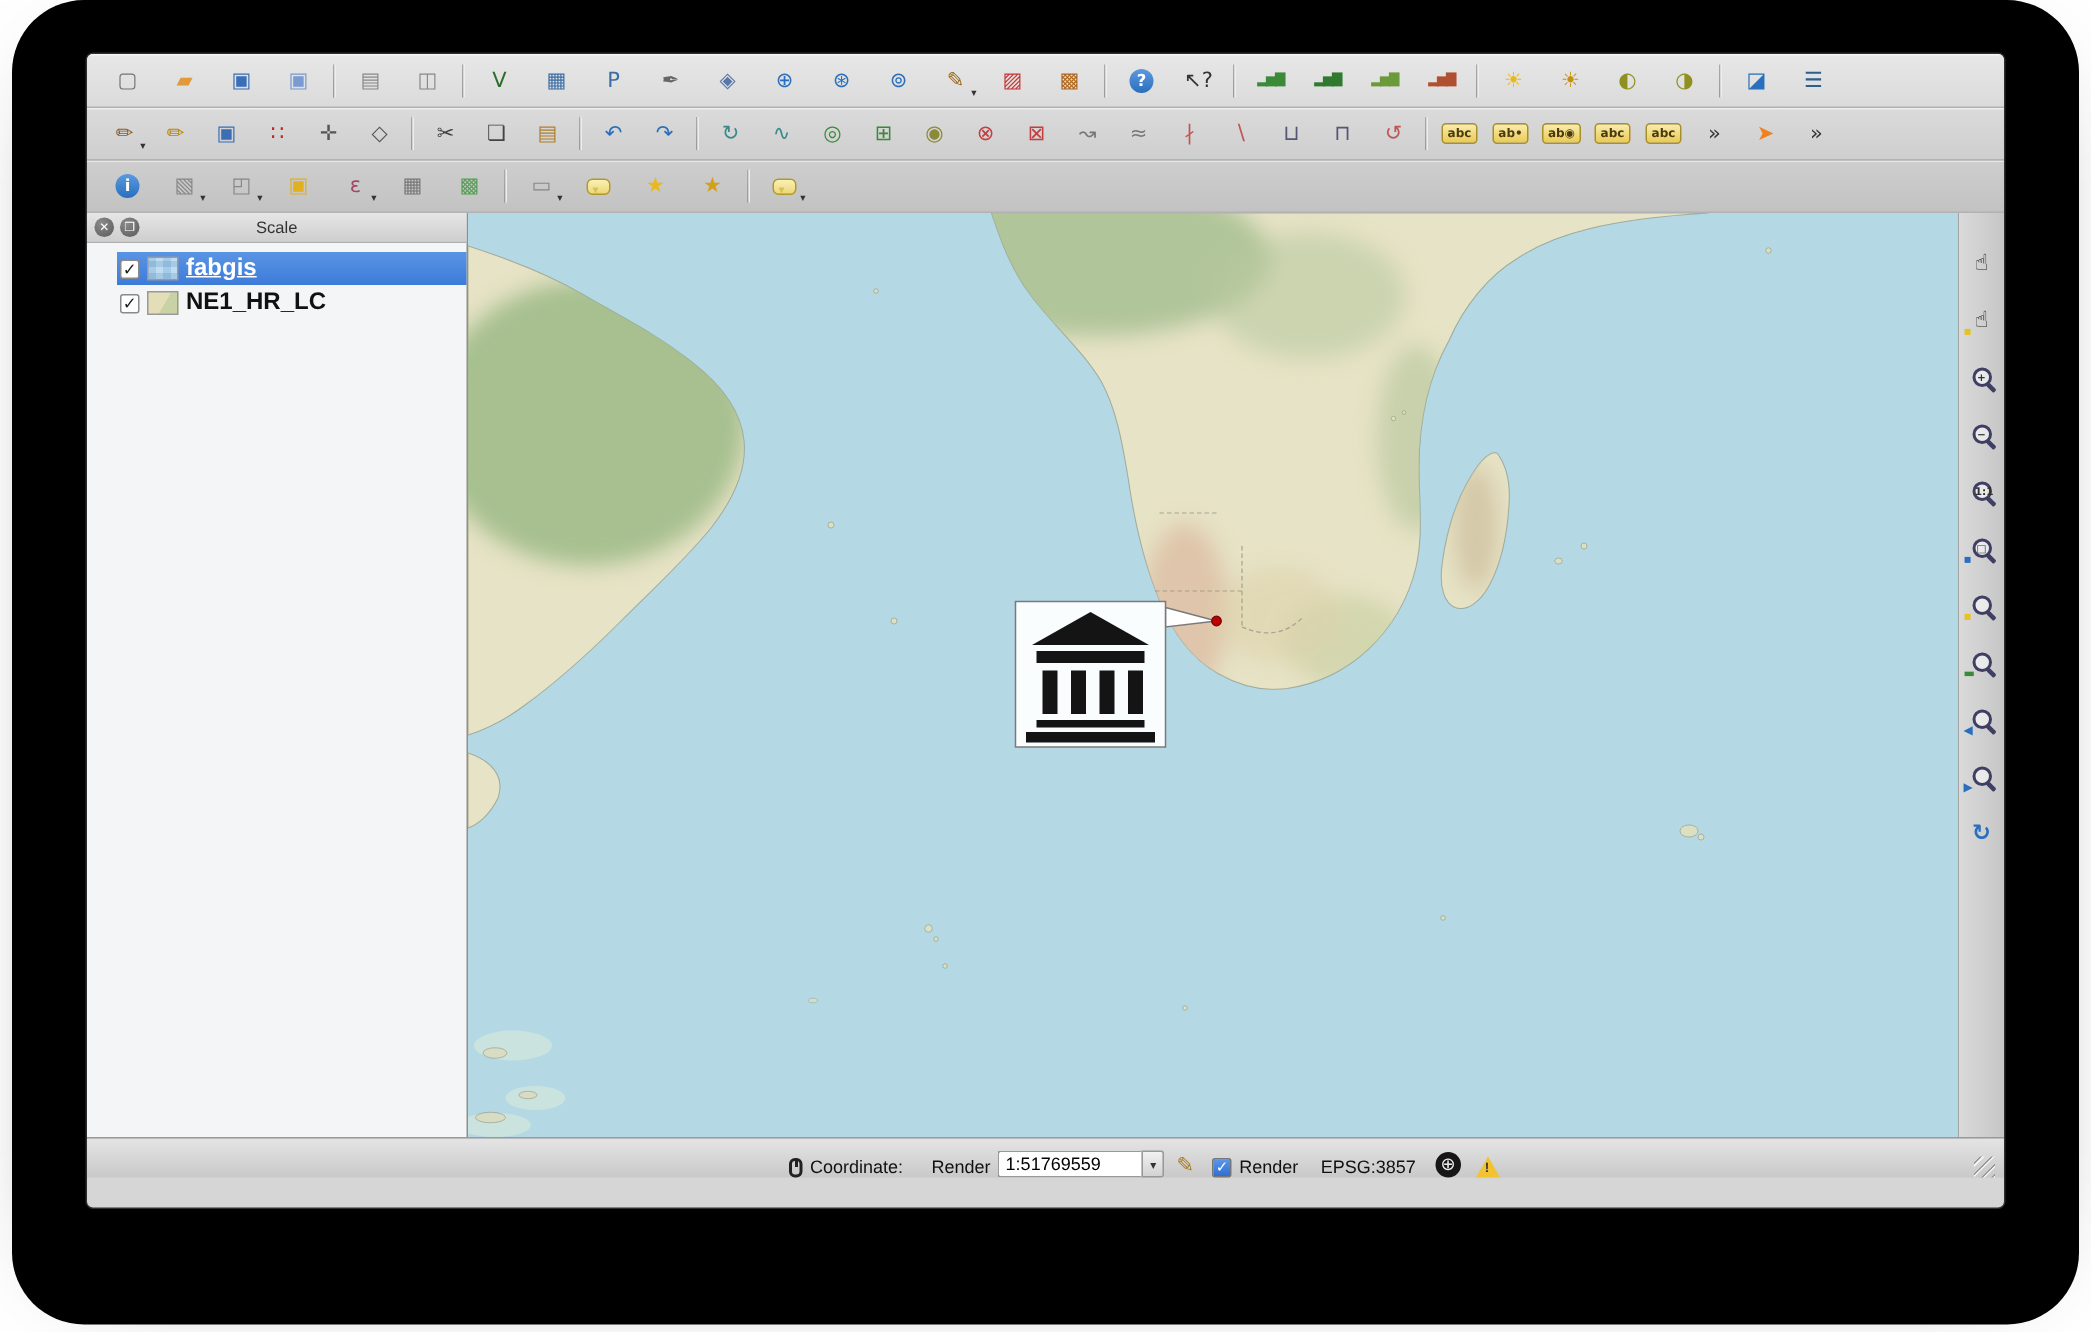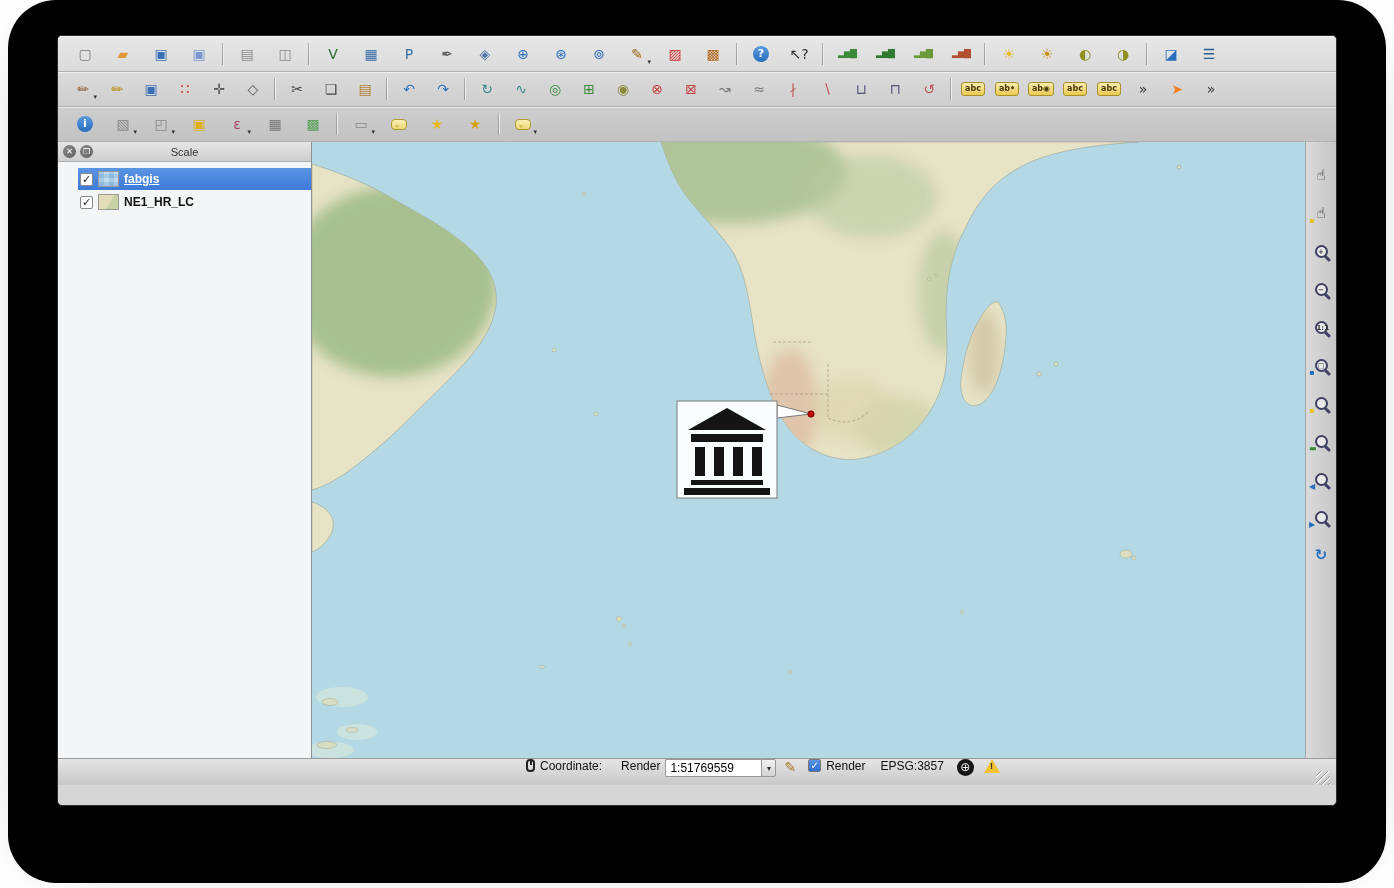--- a/index.html
+++ b/index.html
@@ -69,35 +69,35 @@
   .layer-list{padding:6px 0 0 0;}
   .lrow{height:22px;display:flex;align-items:center;padding-left:22px;margin:0 0 1px 0;}
   .lrow.sel{background:linear-gradient(#5a94e4,var(--selection,#3d7bd9));margin-left:20px;padding-left:2px;}
   .cb{width:13px;height:13px;background:#fff;border:1px solid #8a8a8a;border-radius:2px;font-size:11px;
       line-height:12px;text-align:center;color:#1a1a1a;font-family:"DejaVu Sans",sans-serif;flex:0 0 auto;}
   .thumb{width:21px;height:16px;margin:0 5px;border:1px solid #999;flex:0 0 auto;}
   .thumb.t0{background:repeating-linear-gradient(90deg,#bcd8ec 0 5px,#d8eaf6 5px 10px),
             repeating-linear-gradient(0deg,#c4dcee 0 4px,#e2f0fa 4px 8px);background-blend-mode:multiply;}
   .thumb.t1{background:linear-gradient(120deg,#e3deb8 55%,#c9d2a4 56%),#e3deb8;}
   .thumb.t2{background:linear-gradient(120deg,#dcd8c4 55%,#c4c8b0 56%),#dcd8c4;}
-  .llabel{font-size:12px;font-weight:bold;color:#111;}
+  .llabel{font-size:16px;font-weight:bold;color:#111;}
   .lrow.sel .llabel{color:#fff;text-decoration:underline;}
 
   
   .map-wrap{position:relative;flex:1;display:flex;}
   .map-svg{display:block;}
   .vstrip{width:31px;background:linear-gradient(90deg,#dadada,#c6c6c6);border-left:1px solid #a5a5a5;
           display:flex;flex-direction:column;align-items:center;padding-top:14px;}
   .vstrip .tbtn{margin:6px 0;}
   .vstrip .tbtn .gl{font-size:15px;}
   .vstrip .tbtn.mag .gl{font-size:8px;}
 
   
   .statusbar{height:27px;background:linear-gradient(#e4e4e4,#c9c9c9);border-top:1px solid #9a9a9a;
-             display:flex;align-items:flex-start;font-size:12px;color:#111;padding:0 6px;}
+             display:flex;align-items:flex-end;font-size:12px;color:#111;padding:0 6px;}
   .sb-label{margin:0 5px;flex:0 0 auto;}
   .sb-input{height:18px;border:1px solid #999;border-radius:2px;background:#fff;font-size:12px;
             font-family:"Liberation Sans",sans-serif;padding:0 4px;}
   .coord{width:292px;text-align:center;margin:0 4px;}
   .mouse{width:9px;height:13px;border:2px solid #222;border-radius:4px;position:relative;margin-left:462px;flex:0 0 auto;}
   .mouse::after{content:'';position:absolute;left:50%;top:0;width:2px;height:4px;background:#222;transform:translateX(-50%);}
   .sb-label.scale{margin-left:14px;}
   .scalebox{display:flex;align-items:center;}
   .scaleinput{width:96px;border-right:none;border-radius:2px 0 0 2px;}
   .scalearrow{width:15px;height:18px;border:1px solid #999;border-radius:0 2px 2px 0;background:linear-gradient(#f2f2f2,#d2d2d2);

